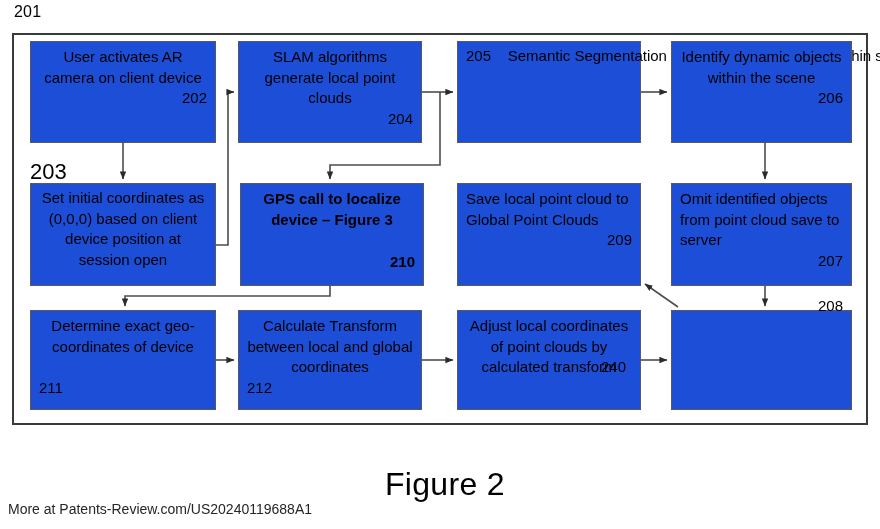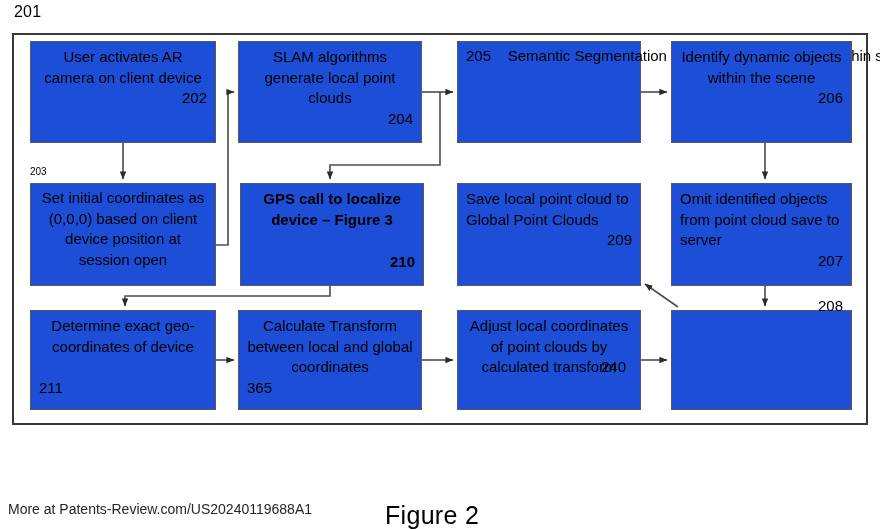--- a/index.html
+++ b/index.html
@@ -66,39 +66,39 @@
   .num-left   { text-align: left; }
 
   
   .inline-num { white-space: pre; }
 
   
   .ref-203 {
     position: absolute;
     left: 30px;
     top: 163px;
-    font-size: 10px;
+    font-size: 22px;
     line-height: 18px;
   }
 
   
   .connectors {
     position: absolute;
     left: 0; top: 0;
     width: 880px;
     height: 529px;
     pointer-events: none;
   }
 
   
   .figure-caption {
     position: absolute;
     left: 385px;
-    top: 500px;
-    font-size: 25px;
+    top: 469px;
+    font-size: 32px;
     line-height: 30px;
     letter-spacing: 0.3px;
   }
   .watermark {
     position: absolute;
     left: 8px;
     top: 500px;
     font-size: 14px;
     line-height: 18px;
     color: #262626;
@@ -153,21 +153,21 @@
     <span class="pnum num-right">207</span>
   </div>
 
   <div class="pbox align-center" style="left:30px; top:310px; width:186px; height:100px;">
     <span class="ptext">Determine exact geo-coordinates of device</span>
     <span class="pnum num-left" style="margin-top:21px;">211</span>
   </div>
 
   <div class="pbox align-center" style="left:238px; top:310px; width:184px; height:100px;">
     <span class="ptext">Calculate Transform between local and global coordinates</span>
-    <span class="pnum num-left">365</span>
+    <span class="pnum num-left">212</span>
   </div>
 
   <div class="pbox align-center" style="left:457px; top:310px; width:184px; height:100px;">
     <span class="ptext">Adjust local coordinates of point clouds by calculated transform</span>
     <span class="pnum num-right" style="margin-top:-20.5px; margin-right:6px;">240</span>
   </div>
 
   <div class="pbox align-left" style="left:671px; top:310px; width:181px; height:100px;">
     <span class="pnum num-right" style="margin-top:-20.5px;">208</span>
   </div>

